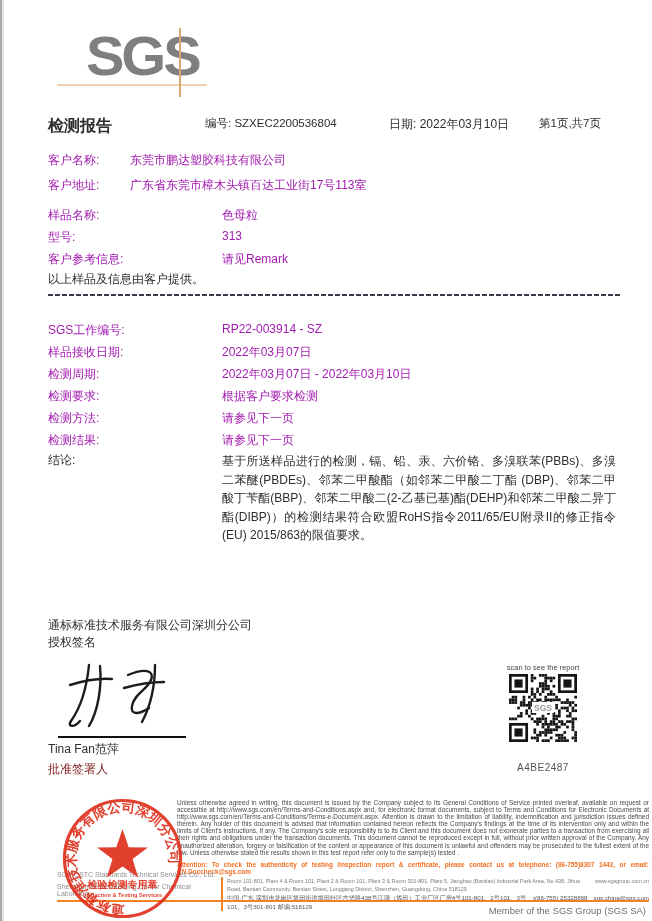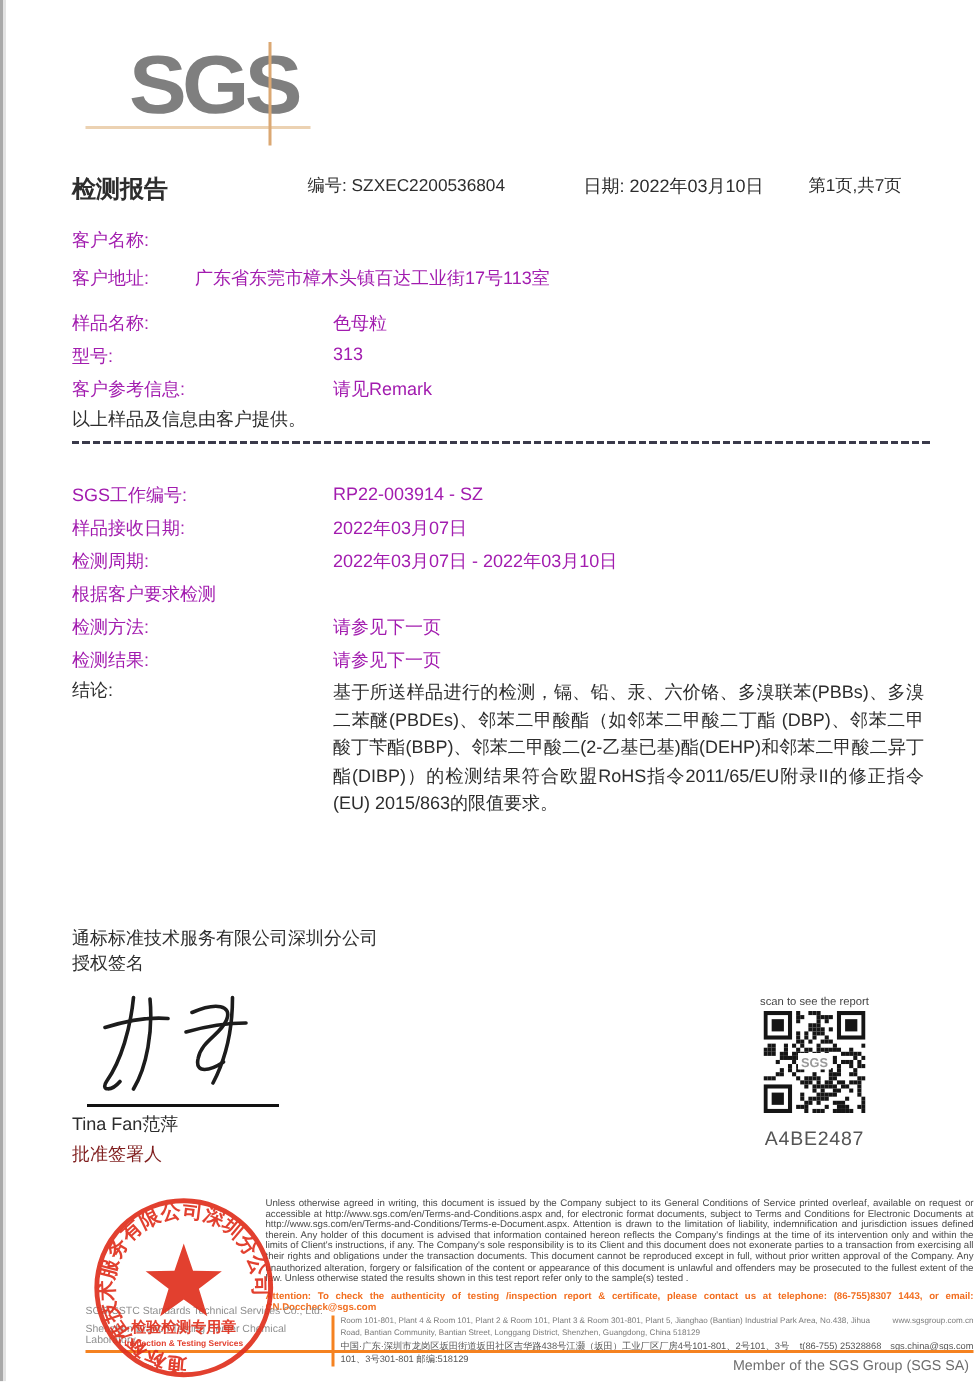--- a/index.html
+++ b/index.html
@@ -46,21 +46,21 @@
   .sig-company { position:absolute; left:48px; top:617px; font-size:12px; color:#2d2d2d; }
   .sig-auth { position:absolute; left:48px; top:634px; font-size:12px; color:#2d2d2d; }
   .sig-svg { position:absolute; left:58px; top:653px; }
   .sig-line { position:absolute; left:58px; top:736px; width:128px; height:2px; background:#111; }
   .sig-name { position:absolute; left:48px; top:741px; font-size:12px; color:#2d2d2d; }
   .sig-role { position:absolute; left:48px; top:761px; font-size:12px; color:#7f1d1d; }
 
   .qr-wrap { position:absolute; left:500px; top:663px; width:86px; text-align:center; }
   .qr-caption { font-size:7.5px; color:#444; }
   .qr-box { margin:2px auto 0; width:68px; height:68px; }
-  .qr-code-text { font-size:13px; color:#555; margin-top:4px; letter-spacing:0.5px; }
+  .qr-code-text { font-size:10px; color:#555; margin-top:16px; letter-spacing:0.5px; }
 
   .disclaimer { position:absolute; left:177px; top:799px; width:472px; font-size:6.45px;
     line-height:7.1px; color:#4a4a4a; text-align:justify; }
   .attention { position:absolute; left:177px; top:861px; width:472px; font-size:6.45px; line-height:7.1px;
     font-weight:bold; text-align:justify; }
 
   .company-en { position:absolute; left:57px; top:871px; width:165px; font-size:7px; color:#8f8f8f; line-height:8px; }
   .lab-en { position:absolute; left:57px; top:883px; width:165px; font-size:7px; color:#8f8f8f; }
 
   .address-block { position:absolute; left:221px; top:877px; width:428px; border-left:2px solid #f58220; padding-left:4px; }
@@ -97,20 +97,21 @@
     <div class="report-date">
       <span>日期:</span>
       <span>2022年03月10日</span>
     </div>
     <div class="report-page">第1页,共7页</div>
   </div>
 
   <div class="client-block">
     <div class="kv-row">
       <span class="lbl">客户名称:</span>
+      <span class="val">东莞市鹏达塑胶科技有限公司</span>
     </div>
     <div class="kv-row">
       <span class="lbl">客户地址:</span>
       <span class="val">广东省东莞市樟木头镇百达工业街17号113室</span>
     </div>
   </div>
 
   <div class="sample-block">
     <div class="kv-row">
       <span class="lbl-wide">样品名称:</span>
@@ -136,20 +137,21 @@
     </div>
     <div class="kv-row">
       <span class="lbl-wide">样品接收日期:</span>
       <span class="val">2022年03月07日</span>
     </div>
     <div class="kv-row">
       <span class="lbl-wide">检测周期:</span>
       <span class="val">2022年03月07日 - 2022年03月10日</span>
     </div>
     <div class="kv-row">
+      <span class="lbl-wide">检测要求:</span>
       <span class="val">根据客户要求检测</span>
     </div>
     <div class="kv-row">
       <span class="lbl-wide">检测方法:</span>
       <span class="val">请参见下一页</span>
     </div>
     <div class="kv-row">
       <span class="lbl-wide">检测结果:</span>
       <span class="val">请参见下一页</span>
     </div>

